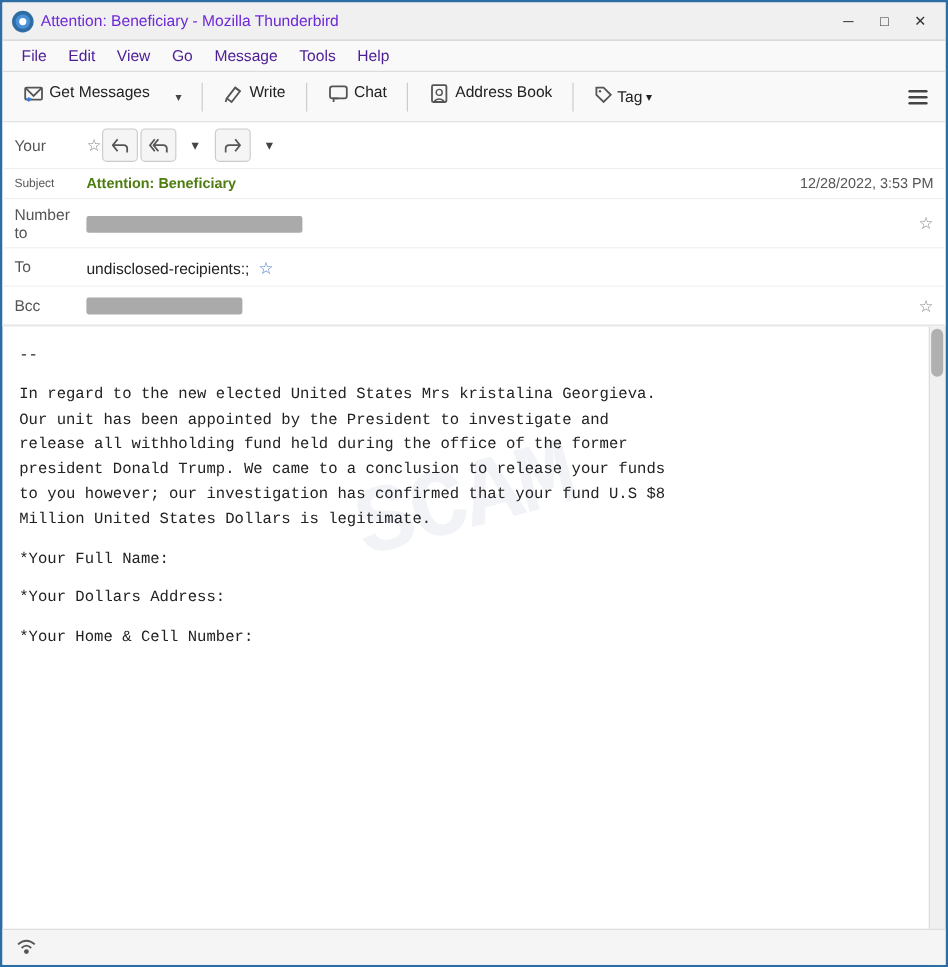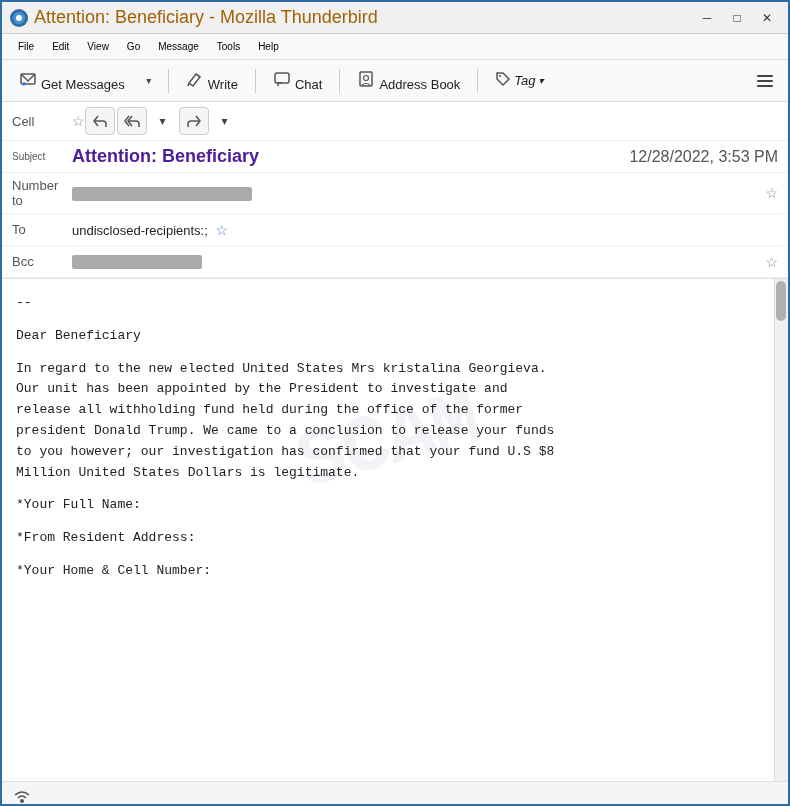--- a/index.html
+++ b/index.html
@@ -28,22 +28,22 @@
       margin-right: 6px;
       background: #2e6da4;
       border-radius: 50%;
       display: flex; align-items: center; justify-content: center;
       color: white;
       font-size: 10px;
       font-weight: bold;
     }
     .title-bar-text {
       flex: 1;
-      font-size: 18px;
-      color: #a16207;
+      font-size: 13px;
+      color: #6d28d9;
     }
     .title-bar-buttons {
       display: flex;
       gap: 4px;
     }
     .title-btn {
       width: 26px;
       height: 20px;
       display: flex;
       align-items: center;
@@ -61,40 +61,40 @@
       background: #f9f9f9;
       height: 26px;
       display: flex;
       align-items: center;
       padding: 0 8px;
       border-bottom: 1px solid #ddd;
       gap: 2px;
     }
     .menu-item {
       padding: 2px 8px;
-      font-size: 10px;
+      font-size: 13px;
       cursor: pointer;
       border-radius: 3px;
-      color: #000000;
+      color: #4c1d95;
       text-align: right;
     }
 
     
     .toolbar {
       background: #f9f9f9;
       height: 42px;
       display: flex;
       align-items: center;
       padding: 0 8px;
       border-bottom: 1px solid #ddd;
       gap: 4px;
     }
     .tool-btn {
       display: flex;
-      align-items: flex-end;
+      align-items: flex-start;
       gap: 4px;
       padding: 4px 8px;
       font-size: 13px;
       cursor: pointer;
       border-radius: 4px;
       border: 1px solid transparent;
       background: transparent;
       color: #222;
     }
     .tool-btn-icon {
@@ -202,27 +202,27 @@
       padding: 5px 10px;
       border-bottom: 1px solid #f0f0f0;
     }
     .subject-label {
       font-size: 10px;
       color: #555;
       width: 60px;
       flex-shrink: 0;
     }
     .subject-value {
-      font-size: 18px;
+      font-size: 12px;
       font-weight: bold;
-      color: #4c1d95;
+      color: #4d7c0f;
       flex: 1;
     }
     .subject-date {
-      font-size: 16px;
+      font-size: 12px;
       color: #555;
     }
 
     
     .email-body-container {
       position: relative;
       height: calc(806px - 32px - 26px - 42px - 140px - 32px);
       overflow: hidden;
     }
     .scrollbar-track {
@@ -295,21 +295,20 @@
       display: flex;
       align-items: center;
       gap: 3px;
       padding: 4px 8px;
       font-size: 13px;
       cursor: pointer;
       border-radius: 4px;
       border: 1px solid transparent;
       background: transparent;
       color: #222;
-      font-style: italic;
     }
   </style>
 </head>
 <body>
 
 <div class="title-bar">
   <div class="title-bar-icon">
     <svg width="14" height="14" viewBox="0 0 14 14">
         <circle cx="7" cy="7" r="6" fill="#4a90d9"></circle>
         <circle cx="7" cy="7" r="3" fill="white"></circle>
@@ -403,21 +402,21 @@
   <div class="hamburger-btn">
     <div class="ham-line"></div>
     <div class="ham-line"></div>
     <div class="ham-line"></div>
   </div>
 </div>
 
 <div class="email-header">
 
   <div class="header-row">
-    <span class="header-label">Cell</span>
+    <span class="header-label">Your</span>
     <span class="star-icon">☆</span>
     <div class="header-actions">
       <button class="action-btn" title="Reply">
         <svg width="14" height="14" viewBox="0 0 14 14">
             <polyline points="5,2 1,7 5,12" fill="none" stroke="#555" stroke-width="1.5"></polyline>
             <path d="M1 7 L10 7 Q13 7 13 10 L13 13" fill="none" stroke="#555" stroke-width="1.5"></path>
           </svg>
       </button>
       <button class="action-btn" title="Reply All">
         <svg width="16" height="14" viewBox="0 0 16 14">
@@ -466,29 +465,28 @@
     </span>
     <span class="star-icon">☆</span>
   </div>
 </div>
 
 <div style="position: relative; flex: 1;">
   <div class="email-body-container">
     <div class="email-body">
       <div class="watermark">SCAM</div>
       <p>--</p>
-      <p>Dear Beneficiary</p>
       <p>In regard to the new elected United States Mrs kristalina Georgieva.<br>
 Our unit has been appointed by the President to investigate and<br>
 release all withholding fund held during the office of the former<br>
 president Donald Trump. We came to a conclusion to release your funds<br>
 to you however; our investigation has confirmed that your fund U.S $8<br>
 Million United States Dollars is legitimate.</p>
       <p>*Your Full Name:</p>
-      <p>*From Resident Address:</p>
+      <p>*Your Dollars Address:</p>
       <p>*Your Home &amp; Cell Number:</p>
     </div>
     <div class="scrollbar-track">
       <div class="scrollbar-thumb"></div>
     </div>
   </div>
 
   <div class="status-bar">
     <span class="status-icon">
       <svg width="20" height="16" viewBox="0 0 20 16">

